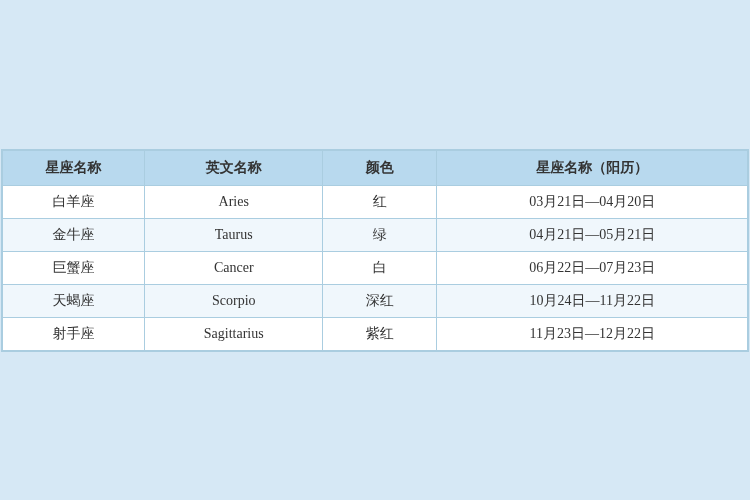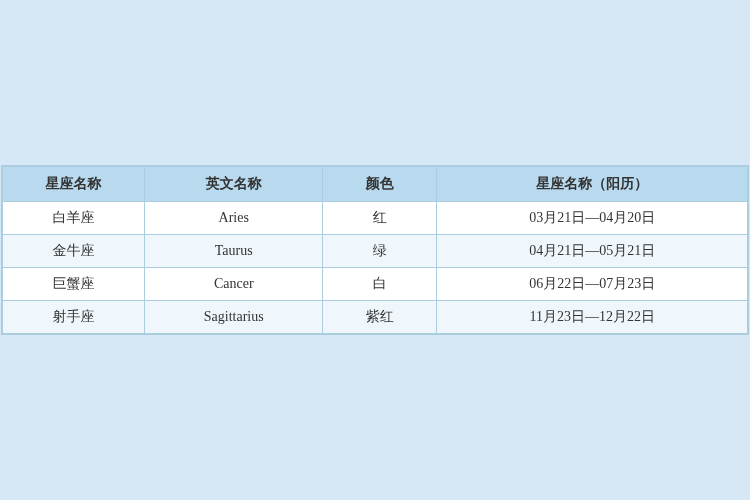--- a/index.html
+++ b/index.html
@@ -73,20 +73,26 @@
           <td>绿</td>
           <td>04月21日—05月21日</td>
         </tr>
         <tr>
           <td>巨蟹座</td>
           <td>Cancer</td>
           <td>白</td>
           <td>06月22日—07月23日</td>
         </tr>
         <tr>
+          <td>天蝎座</td>
+          <td>Scorpio</td>
+          <td>深红</td>
+          <td>10月24日—11月22日</td>
+        </tr>
+        <tr>
           <td>射手座</td>
           <td>Sagittarius</td>
           <td>紫红</td>
           <td>11月23日—12月22日</td>
         </tr>
       </tbody>
   </table>
 </div>
 
 </body></html>

